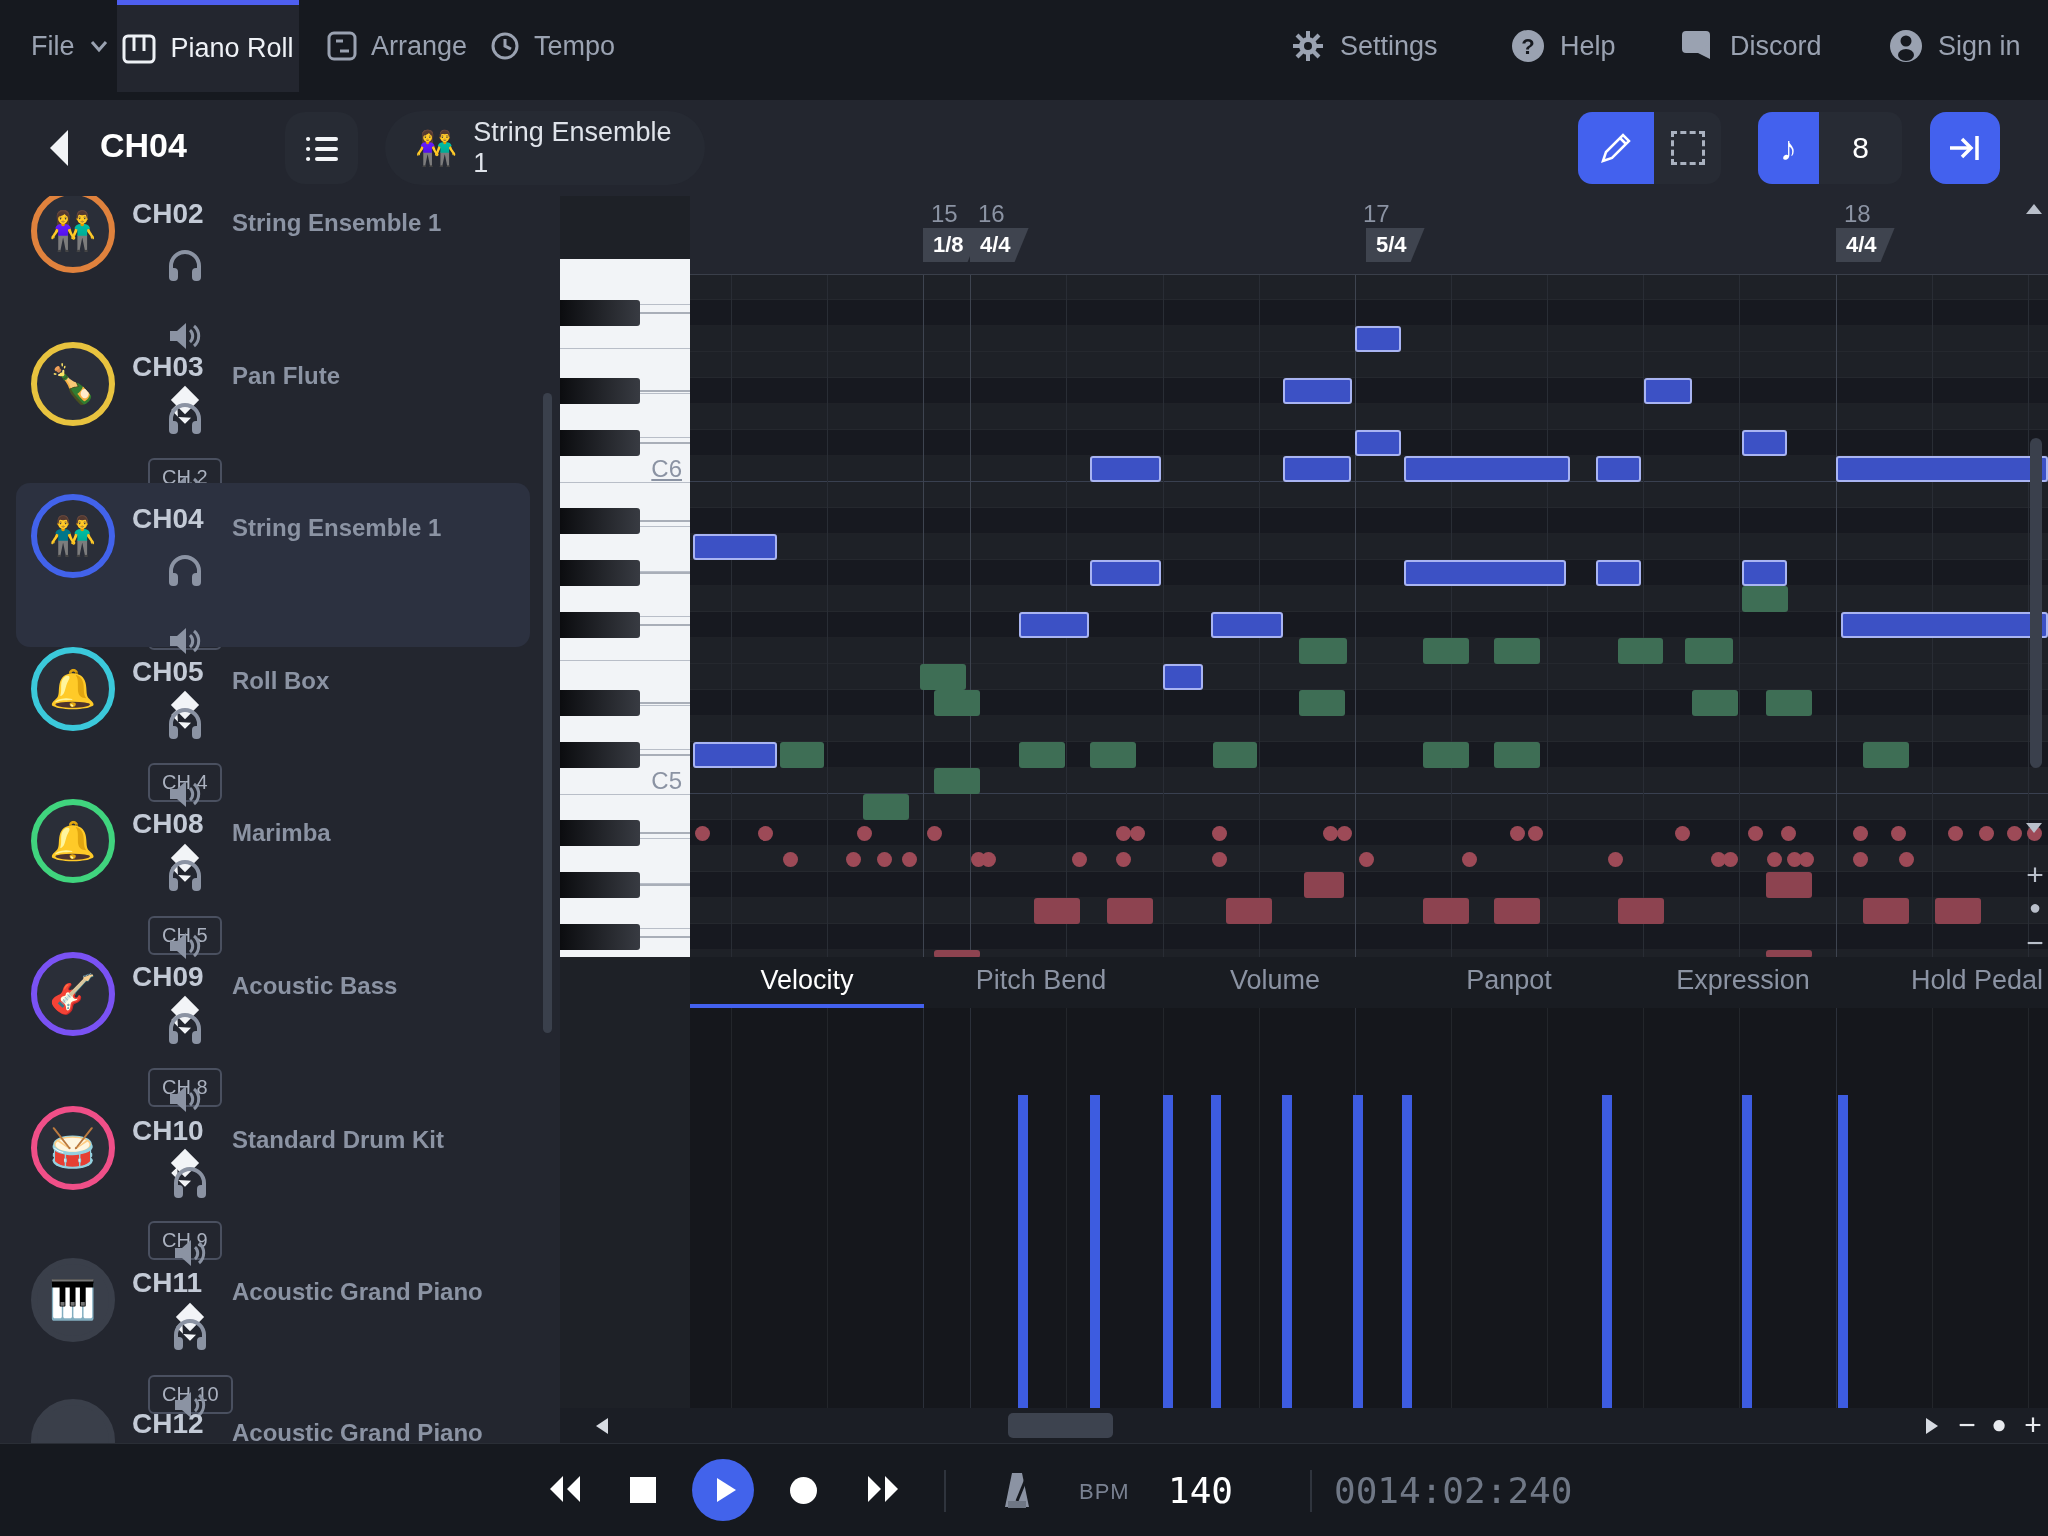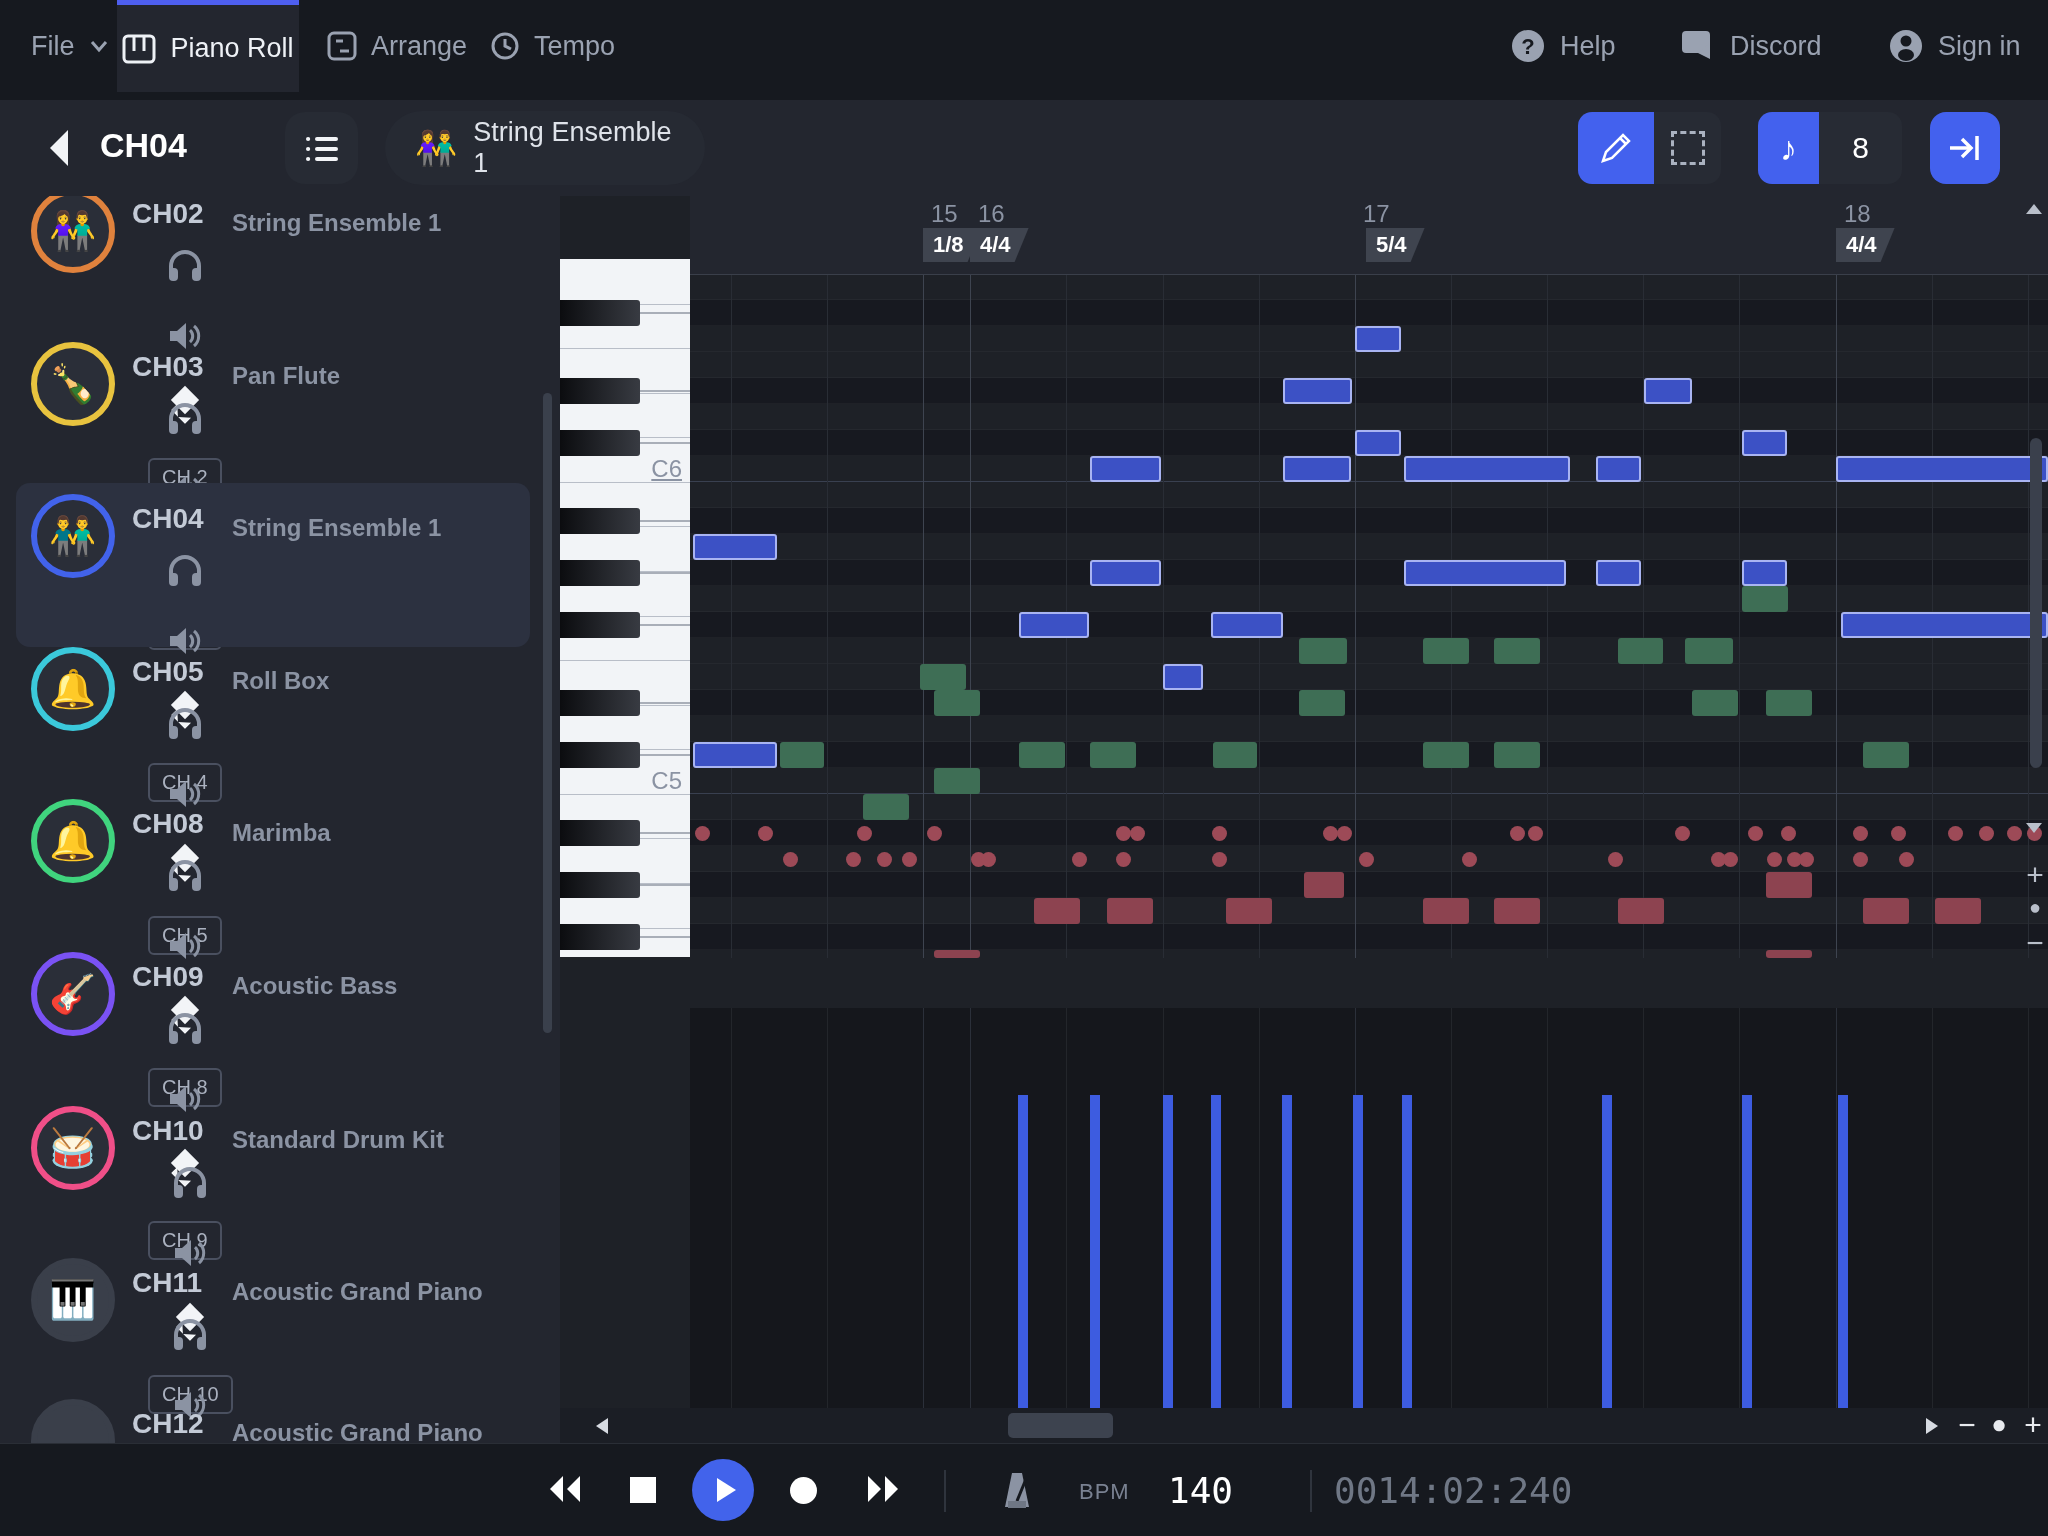--- a/index.html
+++ b/index.html
@@ -103,20 +103,33 @@
           <line x1="13" y1="20" x2="22" y2="20" stroke="#9aa2b1" stroke-width="3"></line>
         </svg>
       <span>Arrange</span>
     </div>
     <div class="nav-item" style="left:490px;">
       <svg width="30" height="30" viewBox="0 0 30 30">
           <circle cx="15" cy="15" r="12" fill="none" stroke="#9aa2b1" stroke-width="3"></circle>
           <polyline points="15,8 15,15 21,18" fill="none" stroke="#9aa2b1" stroke-width="3"></polyline>
         </svg>
       <span>Tempo</span>
+    </div>
+    <div class="nav-item" style="left:1290px;">
+      <svg width="36" height="36" viewBox="0 0 36 36">
+          <g stroke="#9aa2b1" stroke-width="4">
+            <line x1="18" y1="3" x2="18" y2="33"></line>
+            <line x1="3" y1="18" x2="33" y2="18"></line>
+            <line x1="7" y1="7" x2="29" y2="29"></line>
+            <line x1="29" y1="7" x2="7" y2="29"></line>
+          </g>
+          <circle cx="18" cy="18" r="9" fill="#9aa2b1"></circle>
+          <circle cx="18" cy="18" r="4" fill="#16191f"></circle>
+        </svg>
+      <span>Settings</span>
     </div>
     <div class="nav-item" style="left:1510px;">
       <svg width="36" height="36" viewBox="0 0 36 36">
           <circle cx="18" cy="18" r="16" fill="#9aa2b1"></circle>
           <text x="18" y="26" text-anchor="middle" font-size="22" font-family="Liberation Sans" font-weight="bold" fill="#16191f">?</text>
         </svg>
       <span>Help</span>
     </div>
     <div class="nav-item" style="left:1680px;">
       <svg width="36" height="34" viewBox="0 0 36 34">
@@ -563,20 +576,28 @@
       </svg>
       <div class="vscroll" style="left: 1340px; top: 242px; width: 12px; height: 330px;"></div>
       <svg style="position:absolute;left:1334px;top:625px;" width="20" height="14" viewBox="0 0 20 14">
         <polygon points="2,2 18,2 10,12" fill="#b9bfca"></polygon>
       </svg>
       <div class="side-ctl" style="left:1330px;top:662px;font-size:30px;">+</div>
       <div class="side-ctl" style="left:1330px;top:700px;font-size:20px;">●</div>
       <div class="side-ctl" style="left:1330px;top:730px;font-size:30px;">−</div>
     </div>
 
+  <div id="tabsrow" class="abs">
+      <div class="vtab on" style="left: 0px; width: 234px;">Velocity</div>
+      <div class="vtab" style="left: 234px; width: 234px;">Pitch Bend</div>
+      <div class="vtab" style="left: 468px; width: 234px;">Volume</div>
+      <div class="vtab" style="left: 702px; width: 234px;">Panpot</div>
+      <div class="vtab" style="left: 936px; width: 234px;">Expression</div>
+      <div class="vtab" style="left: 1170px; width: 234px;">Hold Pedal</div>
+    </div>
   <div id="velpane" class="abs">
       <div class="pvline" style="left: 41px;"></div>
       <div class="pvline" style="left: 137px;"></div>
       <div class="pvline pvline-m" style="left: 233px;"></div>
       <div class="pvline pvline-m" style="left: 280px;"></div>
       <div class="pvline" style="left: 376px;"></div>
       <div class="pvline" style="left: 473px;"></div>
       <div class="pvline" style="left: 569px;"></div>
       <div class="pvline pvline-m" style="left: 665px;"></div>
       <div class="pvline" style="left: 761px;"></div>

